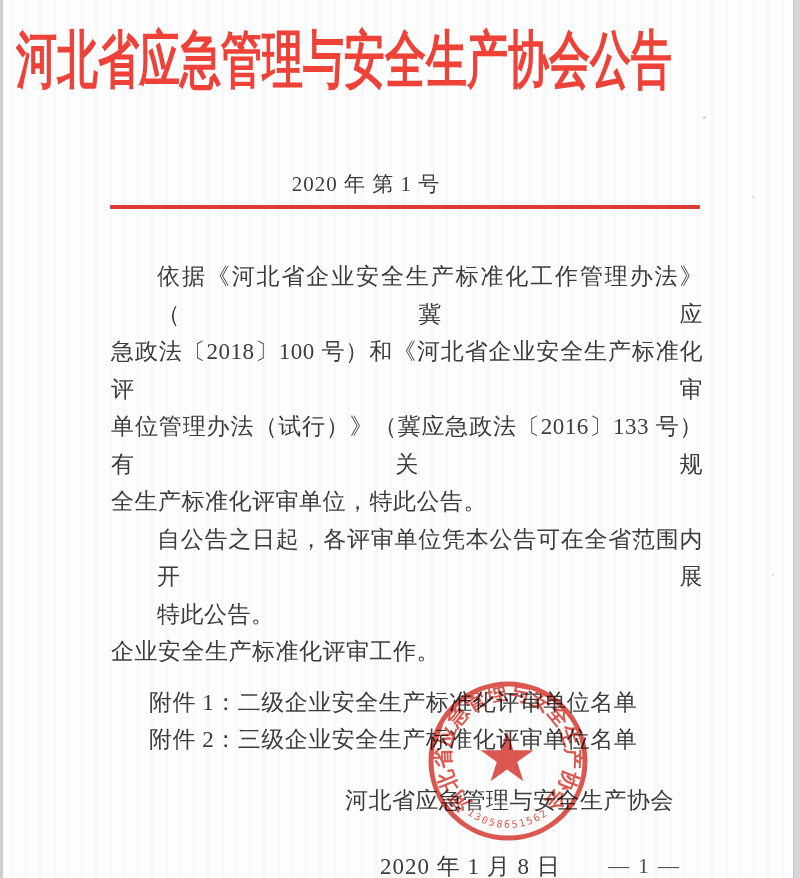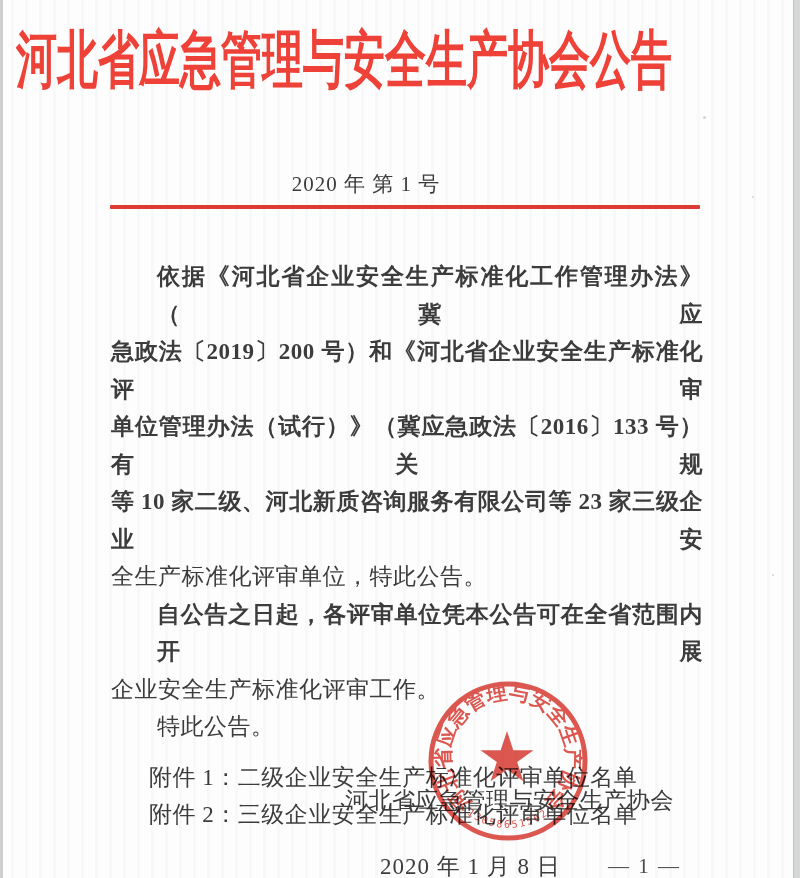--- a/index.html
+++ b/index.html
@@ -42,21 +42,21 @@
   .red-rule {
     position: absolute; top: 205px; left: 110px; width: 590px; height: 4px;
     background: #dc3a34; border-radius: 1px;
   }
   .body-text {
     position: absolute; top: 258px; left: 111px; width: 592px;
     font-size: 23px; color: #3c3c3c; line-height: 37.5px;
     letter-spacing: 0.5px;
   }
   .body-line { white-space: nowrap; }
-  .body-line.full { text-align: justify; text-align-last: justify; white-space: normal; font-weight: bold; }
+  .body-line.full { text-align: justify; text-align-last: justify; white-space: normal; }
   .body-line.indent { padding-left: 46px; }
   .attach-gap { height: 13px; }
   .attach-line { padding-left: 38px; white-space: nowrap; font-family: Liberation Serif, serif; }
   .signature-org {
     position: absolute; top: 785px; left: 345px;
     font-size: 23px; color: #3c3c3c; letter-spacing: 0.5px; white-space: nowrap;
   }
   .signature-date {
     position: absolute; top: 833px; left: 380px; width: 260px;
     text-align: left; font-size: 23px; color: #3c3c3c;
@@ -87,27 +87,26 @@
   <div class="title-wrap">
     <span class="title-text">河北省应急管理与安全生产协会公告</span>
   </div>
 
   <div class="issue-line">2020 年 第 1 号</div>
 
   <div class="red-rule"></div>
 
   <div class="body-text">
     <div class="body-line full indent">依据《河北省企业安全生产标准化工作管理办法》（冀应</div>
-    <div class="body-line full">急政法〔2019〕200 号）和《河北省企业安全生产标准化评审</div>
+    <div class="body-line full">急政法〔2018〕100 号）和《河北省企业安全生产标准化评审</div>
     <div class="body-line full">单位管理办法（试行）》（冀应急政法〔2016〕133 号）有关规</div>
-    <div class="body-line full">等 10 家二级、河北新质咨询服务有限公司等 23 家三级企业安</div>
     <div class="body-line">全生产标准化评审单位，特此公告。</div>
     <div class="body-line full indent">自公告之日起，各评审单位凭本公告可在全省范围内开展</div>
+    <div class="body-line indent">特此公告。</div>
     <div class="body-line">企业安全生产标准化评审工作。</div>
-    <div class="body-line indent">特此公告。</div>
     <div class="attach-gap"></div>
     <div class="attach-line">附件 1：二级企业安全生产标准化评审单位名单</div>
     <div class="attach-line">附件 2：三级企业安全生产标准化评审单位名单</div>
   </div>
 
   <div class="signature-org">河北省应急管理与安全生产协会</div>
 
   <div class="signature-date">2020 年 1 月 8 日</div>
 
   <div class="seal">

